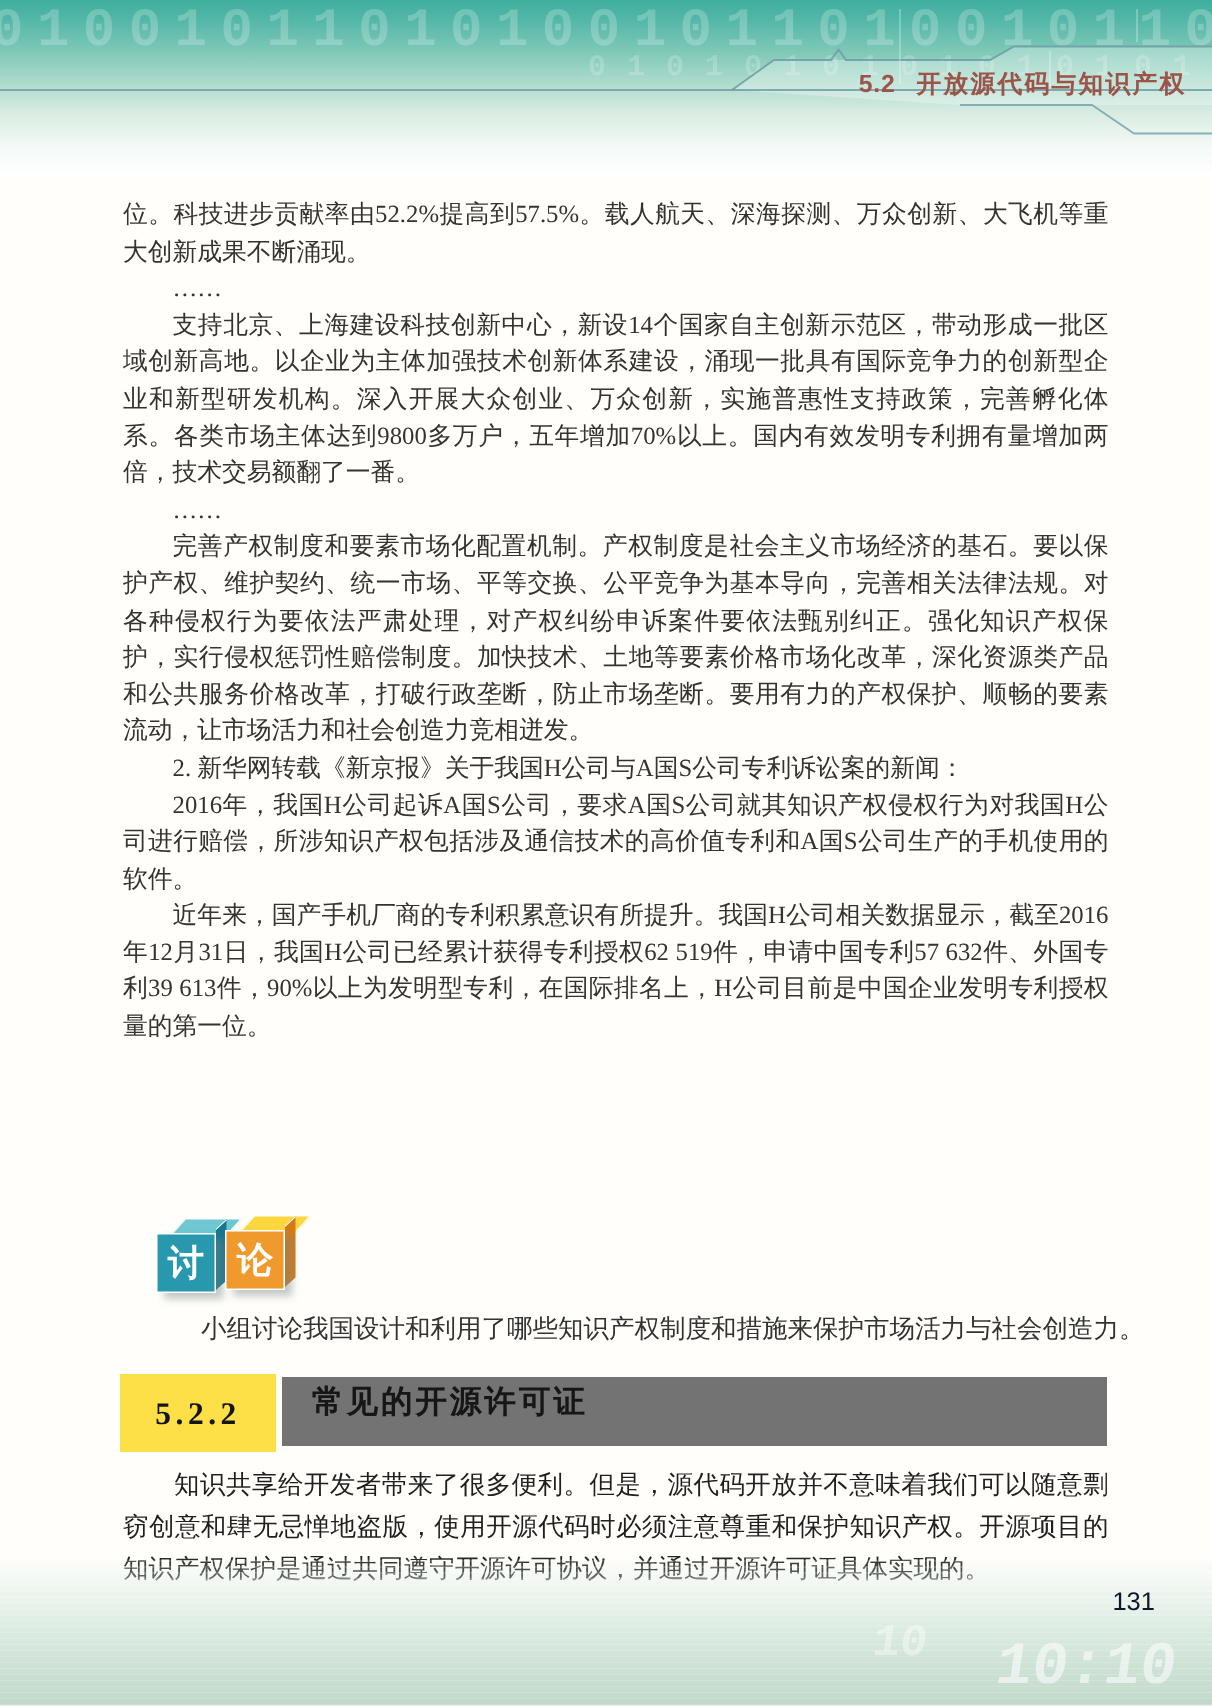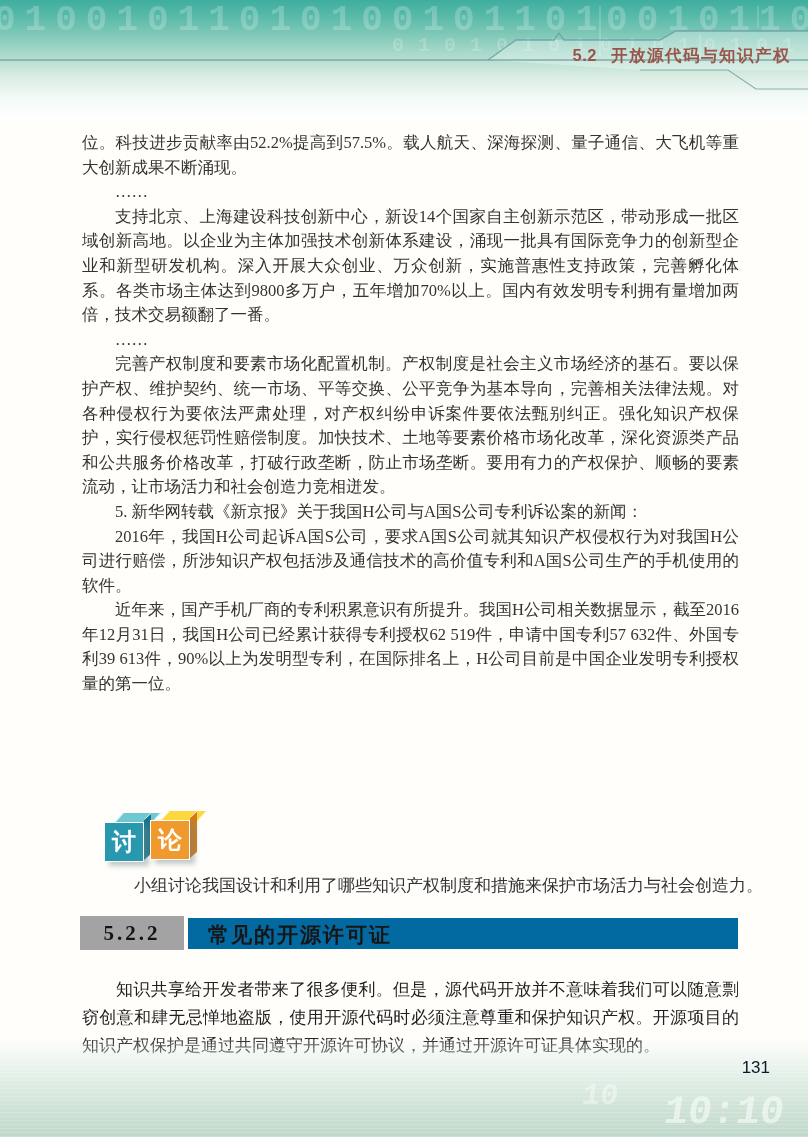--- a/index.html
+++ b/index.html
@@ -73,29 +73,29 @@
   .cube.c2 .side  { background:#d47a19; }
 
   .discussion-text {
     position:absolute; top:873px; left:110px; width:630px;
     font-size:17px; line-height:25px; color:#333; text-align:justify;margin-left:24px;
   }
 
   
   .section-heading { position:absolute; top:916px; left:80px; width:658px; height:38px; }
   .section-number {
-    position:absolute; left:0; top:0; width:104px; height:34px;
-    background:#a3a3a3; color:#141414;
+    position:absolute; left:0; top:0; width:104px; height:52px;
+    background:#fde047; color:#141414;
     display:flex; align-items:center; justify-content:center;
     font-weight:bold; font-size:21px; letter-spacing:3px;
     font-family:"Liberation Serif", serif;
   }
   .section-bar {
-    position:absolute; left:108px; right:0; top:2px; height:31px;
-    background:#0369a1;
+    position:absolute; left:108px; right:0; top:2px; height:46px;
+    background:#737373;
   }
   .section-title {
     padding-left:20px; line-height:34px; font-size:21px; font-weight:bold;
     color:#161616; letter-spacing:2px;
     font-family:"Liberation Sans", sans-serif;
   }
 
   
   .closing-block {
     position:absolute; top:976px; left:82px; width:657px;
@@ -143,26 +143,26 @@
       <path d="M640 70 H728 L756 89 H808" fill="none" stroke="#6fa0a5" stroke-width="1.2" opacity="0.8"></path>
       <path d="M600 6 V56 M758 6 V28 M700 34 V58" fill="none" stroke="#ffffff" stroke-width="1" opacity="0.35"></path>
     </svg>
     <div class="header-title">
       <span class="sec-num">5.2</span>
       <span>开放源代码与知识产权</span>
     </div>
   </div>
 
   <div class="quote-block" id="quote-container">
-      <p>位。科技进步贡献率由52.2%提高到57.5%。载人航天、深海探测、量子通信、大飞机等重大创新成果不断涌现。</p>
+      <p>位。科技进步贡献率由52.2%提高到57.5%。载人航天、深海探测、万众创新、大飞机等重大创新成果不断涌现。</p>
       <p class="indent">……</p>
       <p class="indent">支持北京、上海建设科技创新中心，新设14个国家自主创新示范区，带动形成一批区域创新高地。以企业为主体加强技术创新体系建设，涌现一批具有国际竞争力的创新型企业和新型研发机构。深入开展大众创业、万众创新，实施普惠性支持政策，完善孵化体系。各类市场主体达到9800多万户，五年增加70%以上。国内有效发明专利拥有量增加两倍，技术交易额翻了一番。</p>
       <p class="indent">……</p>
       <p class="indent">完善产权制度和要素市场化配置机制。产权制度是社会主义市场经济的基石。要以保护产权、维护契约、统一市场、平等交换、公平竞争为基本导向，完善相关法律法规。对各种侵权行为要依法严肃处理，对产权纠纷申诉案件要依法甄别纠正。强化知识产权保护，实行侵权惩罚性赔偿制度。加快技术、土地等要素价格市场化改革，深化资源类产品和公共服务价格改革，打破行政垄断，防止市场垄断。要用有力的产权保护、顺畅的要素流动，让市场活力和社会创造力竞相迸发。</p>
-      <p class="indent">5. 新华网转载《新京报》关于我国H公司与A国S公司专利诉讼案的新闻：</p>
+      <p class="indent">2. 新华网转载《新京报》关于我国H公司与A国S公司专利诉讼案的新闻：</p>
       <p class="indent">2016年，我国H公司起诉A国S公司，要求A国S公司就其知识产权侵权行为对我国H公司进行赔偿，所涉知识产权包括涉及通信技术的高价值专利和A国S公司生产的手机使用的软件。</p>
       <p class="indent">近年来，国产手机厂商的专利积累意识有所提升。我国H公司相关数据显示，截至2016年12月31日，我国H公司已经累计获得专利授权62 519件，申请中国专利57 632件、外国专利39 613件，90%以上为发明型专利，在国际排名上，H公司目前是中国企业发明专利授权量的第一位。</p>
     </div>
 
   <div class="discussion-icon">
     <div class="cube c1">
       <div class="top"></div>
       <div class="side"></div>
       <div class="front">讨</div>
     </div>

